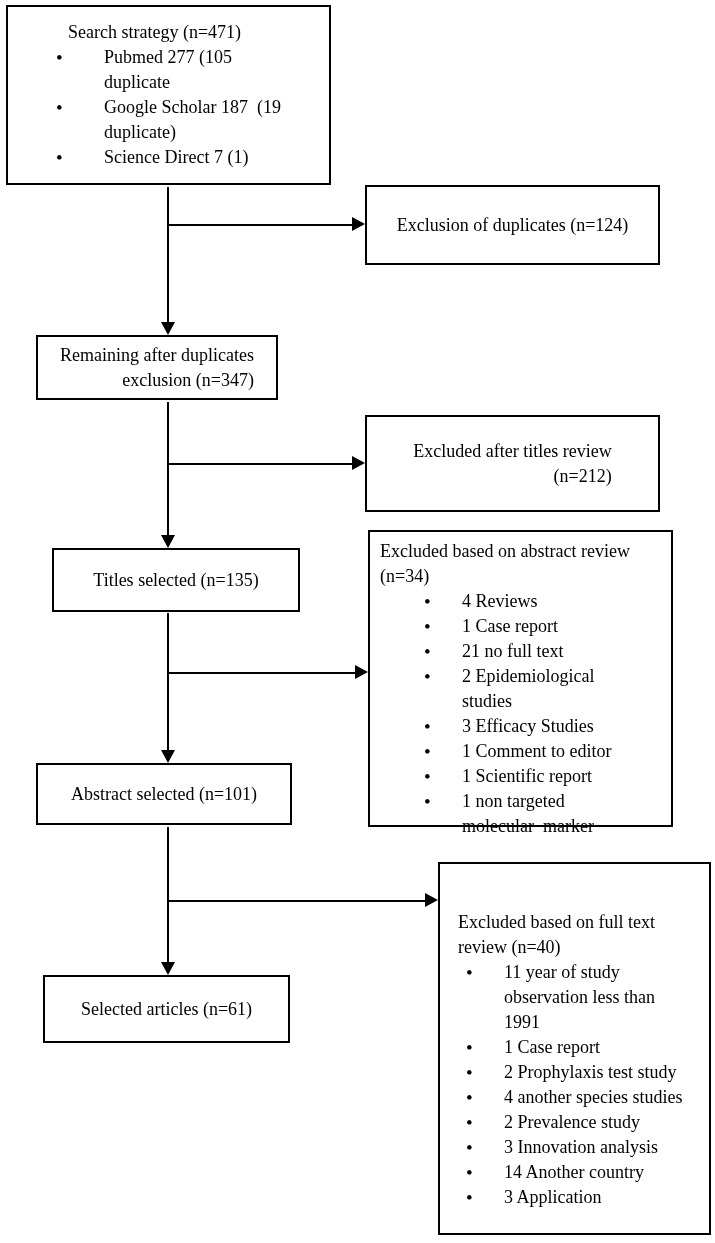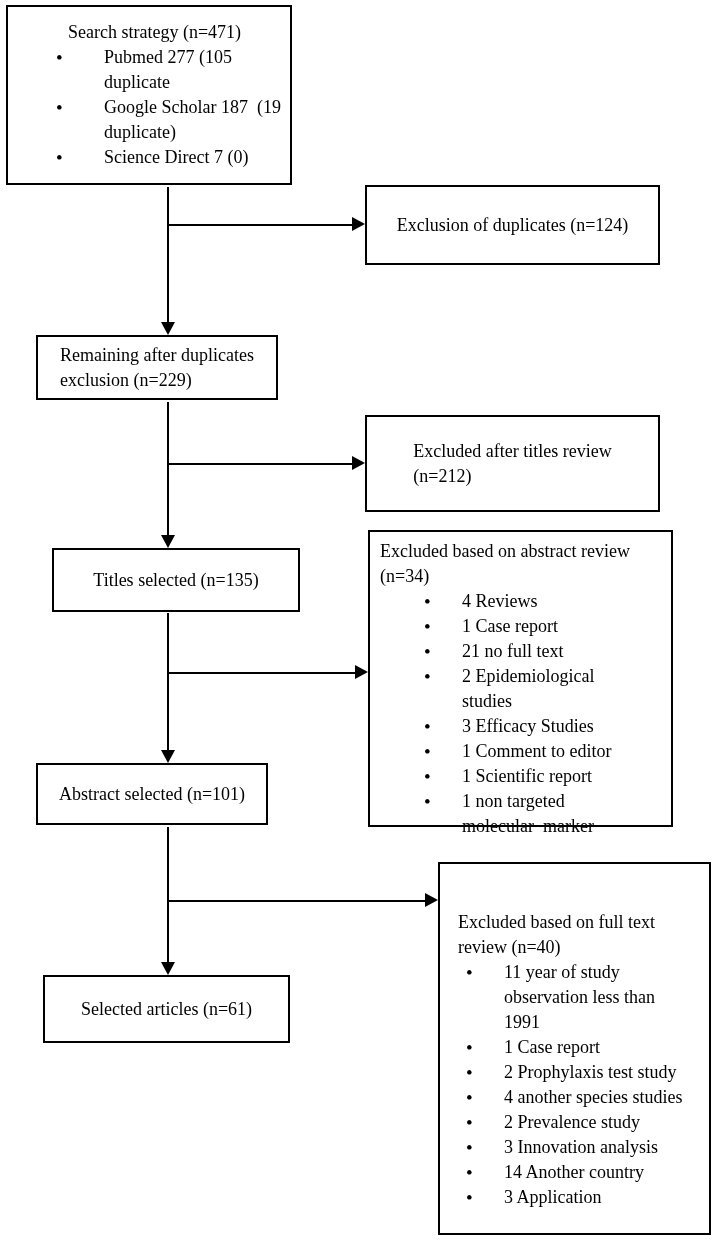--- a/index.html
+++ b/index.html
@@ -15,50 +15,50 @@
   .box{
     position:absolute;
     border:2.5px solid #000000;
     background:#ffffff;
     box-sizing:border-box;
   }
   .center{
     display:flex;
     align-items:center;
     justify-content:center;
-    text-align:left;
+    text-align:right;
     white-space:pre;
   }
   .pre{white-space:pre;}
   ul.blist{
     list-style:none;
     margin:0;padding:0;
   }
   ul.blist li{
     position:relative;
     white-space:pre;
   }
   ul.blist li::before{
     content:"\2022";
     position:absolute;
     top:0;
     font-size:19px;
   }
   
-  #box-search{left:6px;top:5px;width:286px;height:180px;padding:13px 8px 0 10px;}
+  #box-search{left:6px;top:5px;width:325px;height:180px;padding:13px 8px 0 10px;}
   #box-search .title{margin-left:50px;}
   #box-search ul.blist li{padding-left:86px;}
   #box-search ul.blist li::before{left:38px;}
   
   #box-dup{left:365px;top:185px;width:295px;height:80px;}
   #box-titles-rev{left:365px;top:415px;width:295px;height:97px;}
   
   #box-remaining{left:36px;top:335px;width:242px;height:65px;}
   #box-titles-sel{left:52px;top:548px;width:248px;height:64px;}
-  #box-abstract-sel{left:36px;top:763px;width:232px;height:62px;}
+  #box-abstract-sel{left:36px;top:763px;width:256px;height:62px;}
   #box-selected{left:43px;top:975px;width:247px;height:68px;}
   
   #box-abs-rev{left:368px;top:530px;width:305px;height:297px;padding:7px 18px 0 10px;}
   #box-abs-rev ul.blist li{padding-left:82px;}
   #box-abs-rev ul.blist li::before{left:44px;}
   
   #box-ft-rev{left:438px;top:862px;width:273px;height:373px;padding:46px 6px 0 18px;}
   #box-ft-rev ul.blist li{padding-left:46px;}
   #box-ft-rev ul.blist li::before{left:8px;}
   
@@ -98,31 +98,31 @@
 
 <div id="canvas">
 
   <div class="box" id="box-search">
     <div class="title pre">Search strategy (n=471)</div>
     <ul class="blist">
         <li>Pubmed 277 (105
 duplicate</li>
         <li>Google Scholar 187  (19
 duplicate)</li>
-        <li>Science Direct 7 (0)</li>
+        <li>Science Direct 7 (1)</li>
       </ul>
   </div>
 
   <div class="box center" id="box-dup">
     <span>Exclusion of duplicates (n=124)</span>
   </div>
 
   <div class="box center" id="box-remaining">
     <span>Remaining after duplicates
-exclusion (n=229)</span>
+exclusion (n=347)</span>
   </div>
 
   <div class="box center" id="box-titles-rev">
     <span>Excluded after titles review
 (n=212)</span>
   </div>
 
   <div class="box center" id="box-titles-sel">
     <span>Titles selected (n=135)</span>
   </div>

